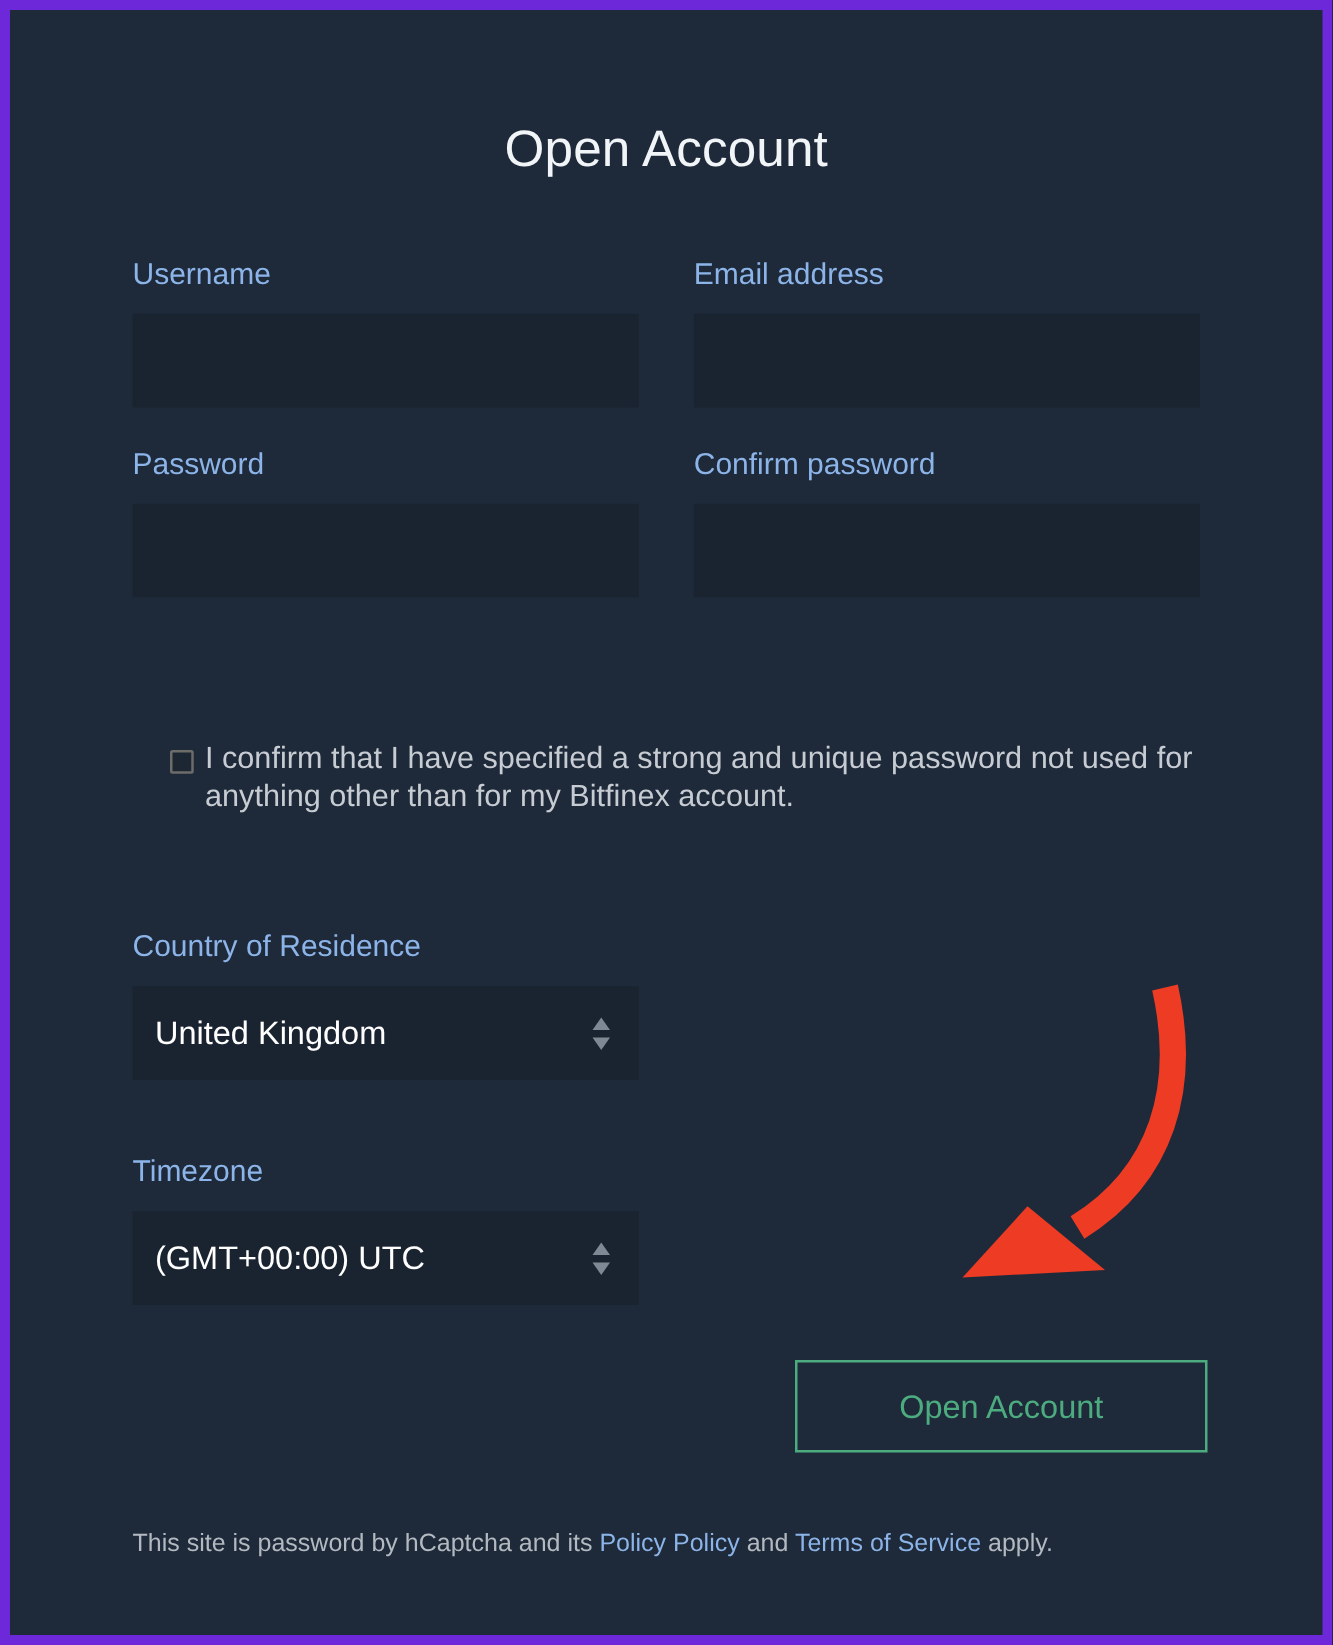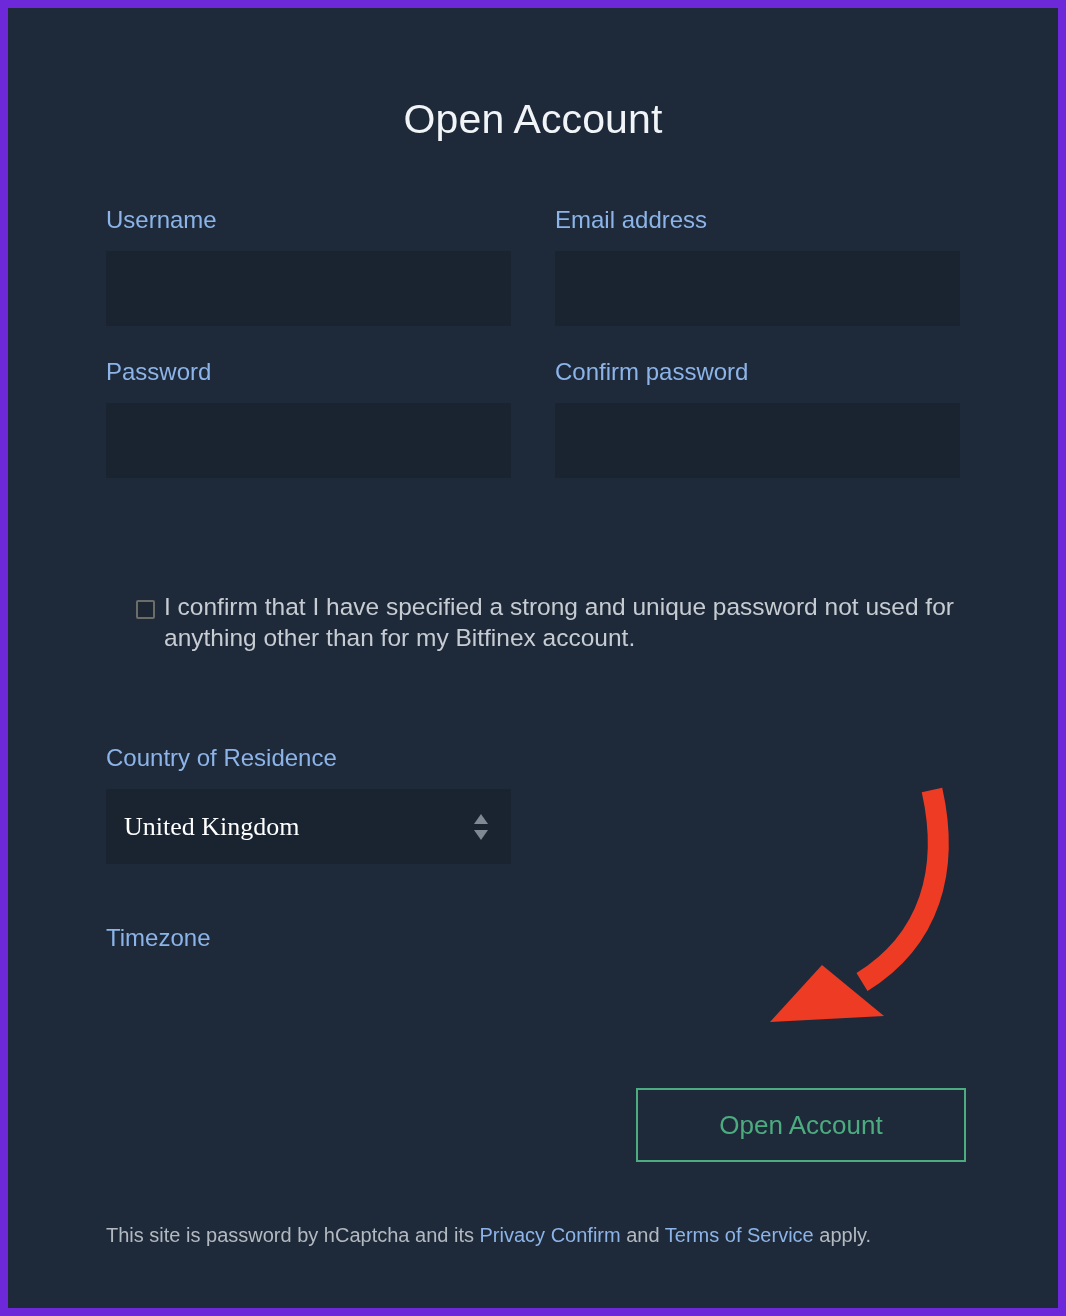--- a/index.html
+++ b/index.html
@@ -119,21 +119,21 @@
     width: 405px;
     height: 75px;
   }
 
   .select-box {
     width: 405px;
     height: 75px;
     background: #1a2430;
     color: #ffffff;
     font-size: 26px;
-    font-family: Liberation Serif, serif;
+    font-family: Liberation Sans, sans-serif;
     display: flex;
     align-items: center;
     padding: 0 18px;
     border: none;
     cursor: pointer;
   }
 
   .spin {
     position: absolute;
     right: 22px;
@@ -247,27 +247,34 @@
         <div class="select-box">United Kingdom</div>
         <svg class="spin" viewBox="0 0 16 30">
           <polygon points="8,2 15,12 1,12" fill="#7e8993"></polygon>
           <polygon points="8,28 15,18 1,18" fill="#7e8993"></polygon>
         </svg>
       </div>
     </div>
 
     <div class="timezone-block">
       <label class="field-label">Timezone</label>
+      <div class="select-wrap">
+        <div class="select-box">(GMT+00:00) UTC</div>
+        <svg class="spin" viewBox="0 0 16 30">
+          <polygon points="8,2 15,12 1,12" fill="#7e8993"></polygon>
+          <polygon points="8,28 15,18 1,18" fill="#7e8993"></polygon>
+        </svg>
+      </div>
     </div>
 
 
     <button class="submit-btn">Open Account</button>
 
     <div class="footer">
-      <span>This site is password by hCaptcha and its </span><a href="#">Privacy Confirm</a><span> and </span><a href="#">Terms of Service</a><span> apply.</span>
+      <span>This site is password by hCaptcha and its </span><a href="#">Policy Policy</a><span> and </span><a href="#">Terms of Service</a><span> apply.</span>
     </div>
 
   </div>
 
   <svg class="arrow-overlay" viewBox="0 0 1066 1316">
     <path d="M 932 790
              C 950 870, 930 940, 862 982" stroke="#ee3b23" stroke-width="21" fill="none" stroke-linecap="butt"></path>
     <polygon points="822,965 884,1016 770,1022" fill="#ee3b23"></polygon>
   </svg>
 </div>

